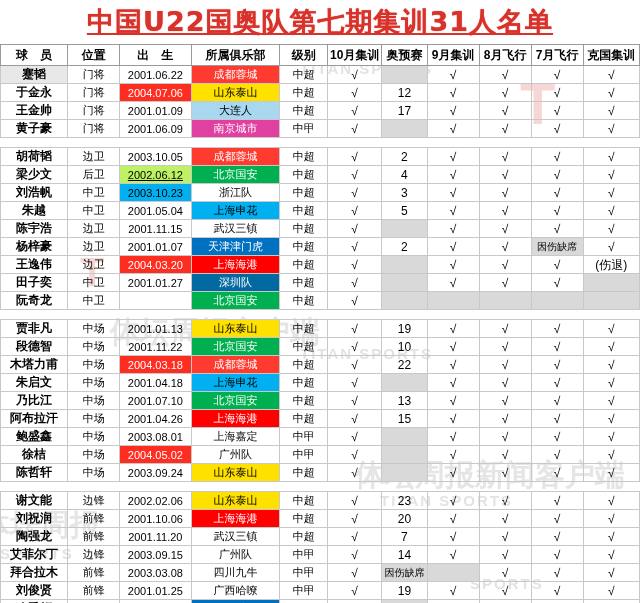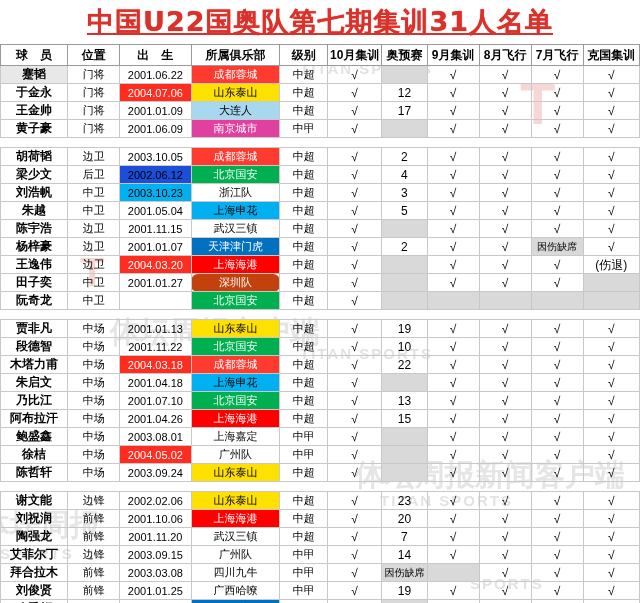--- a/index.html
+++ b/index.html
@@ -196,21 +196,21 @@
         <td class="chk">√</td>
         <td class="chk">2</td>
         <td class="chk">√</td>
         <td class="chk">√</td>
         <td class="chk">√</td>
         <td class="chk">√</td>
       </tr>
       <tr>
         <td class="name">梁少文</td>
         <td class="pos">后卫</td>
-        <td class="dob" style="background: #1d4ed8;">2002.06.12</td>
+        <td class="dob" style="background: #bef264; text-decoration: underline;">2002.06.12</td>
         <td class="club" style="background: rgb(0, 176, 80); color: rgb(255, 255, 255);">北京国安</td>
         <td class="lv">中超</td>
         <td class="chk">√</td>
         <td class="chk">4</td>
         <td class="chk">√</td>
         <td class="chk">√</td>
         <td class="chk">√</td>
         <td class="chk">√</td>
       </tr>
       <tr>
@@ -275,21 +275,21 @@
         <td class="gray"></td>
         <td class="chk">√</td>
         <td class="chk">√</td>
         <td class="chk">√</td>
         <td class="chk">(伤退)</td>
       </tr>
       <tr>
         <td class="name">田子奕</td>
         <td class="pos">中卫</td>
         <td class="dob">2001.01.27</td>
-        <td class="club" style="background: #c2410c; color: rgb(255, 255, 255); border-radius: 7px;">深圳队</td>
+        <td class="club" style="background: #0369a1; color: rgb(255, 255, 255);">深圳队</td>
         <td class="lv">中超</td>
         <td class="chk">√</td>
         <td class="gray"></td>
         <td class="chk">√</td>
         <td class="chk">√</td>
         <td class="chk">√</td>
         <td class="gray"></td>
       </tr>
       <tr>
         <td class="name">阮奇龙</td>

